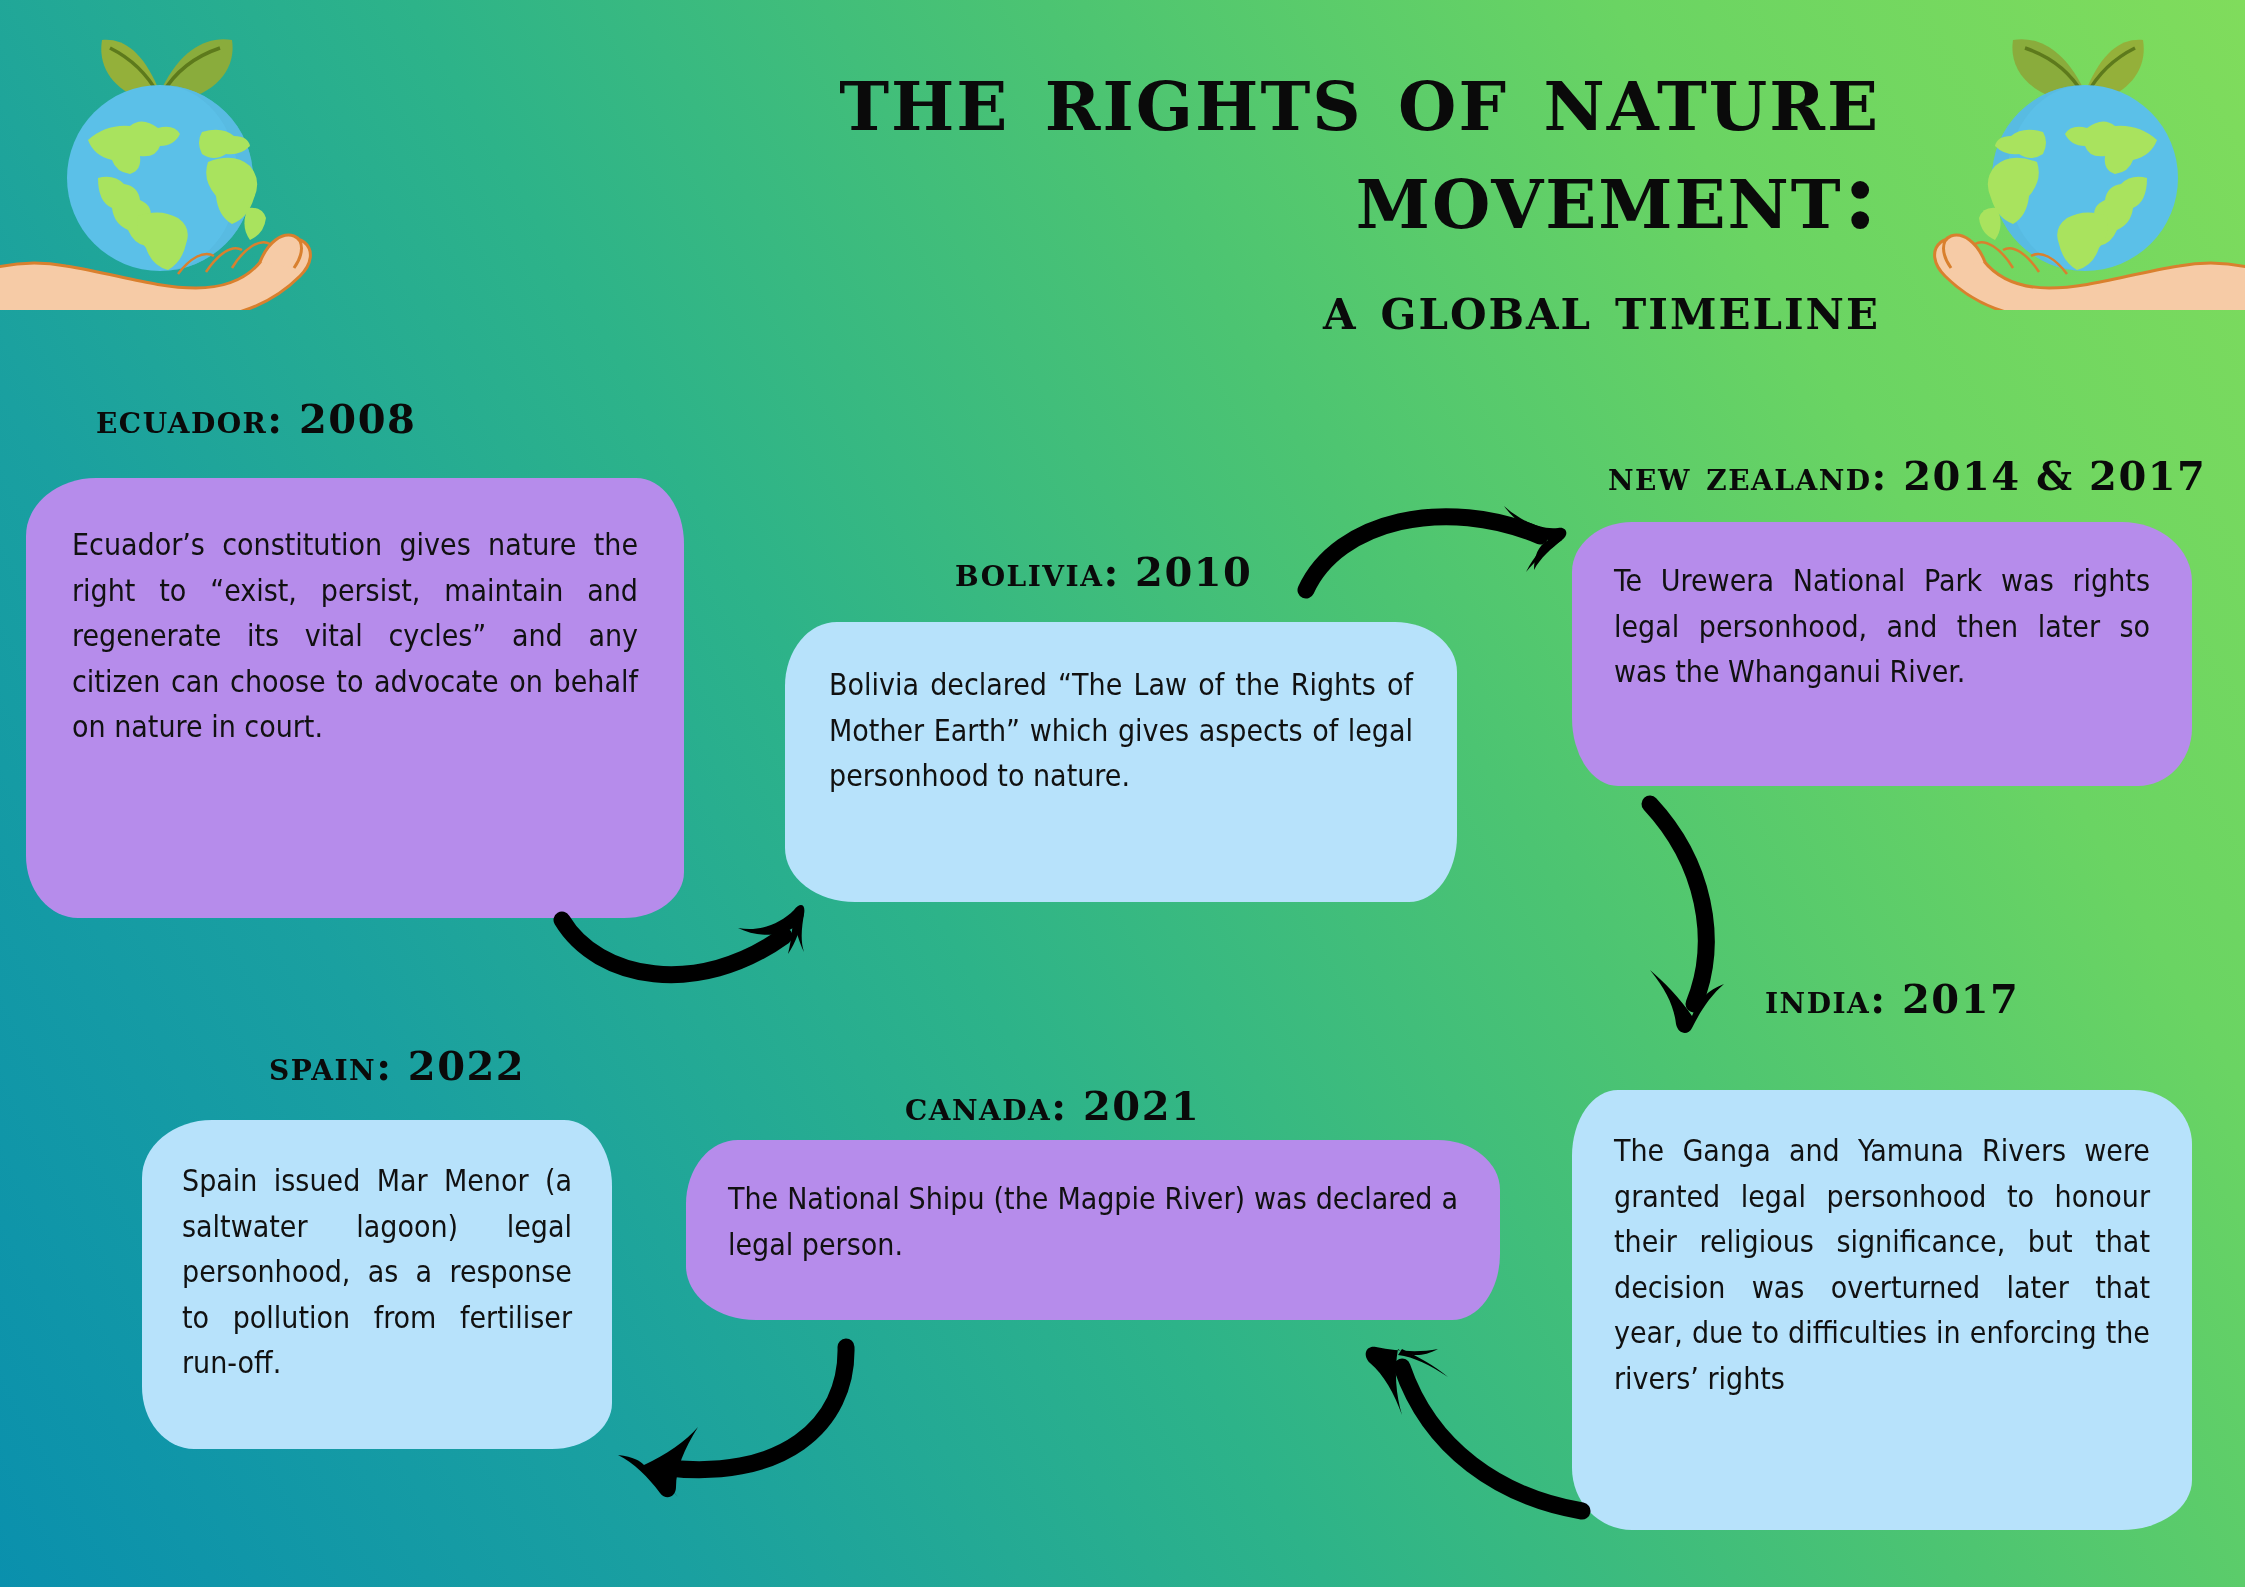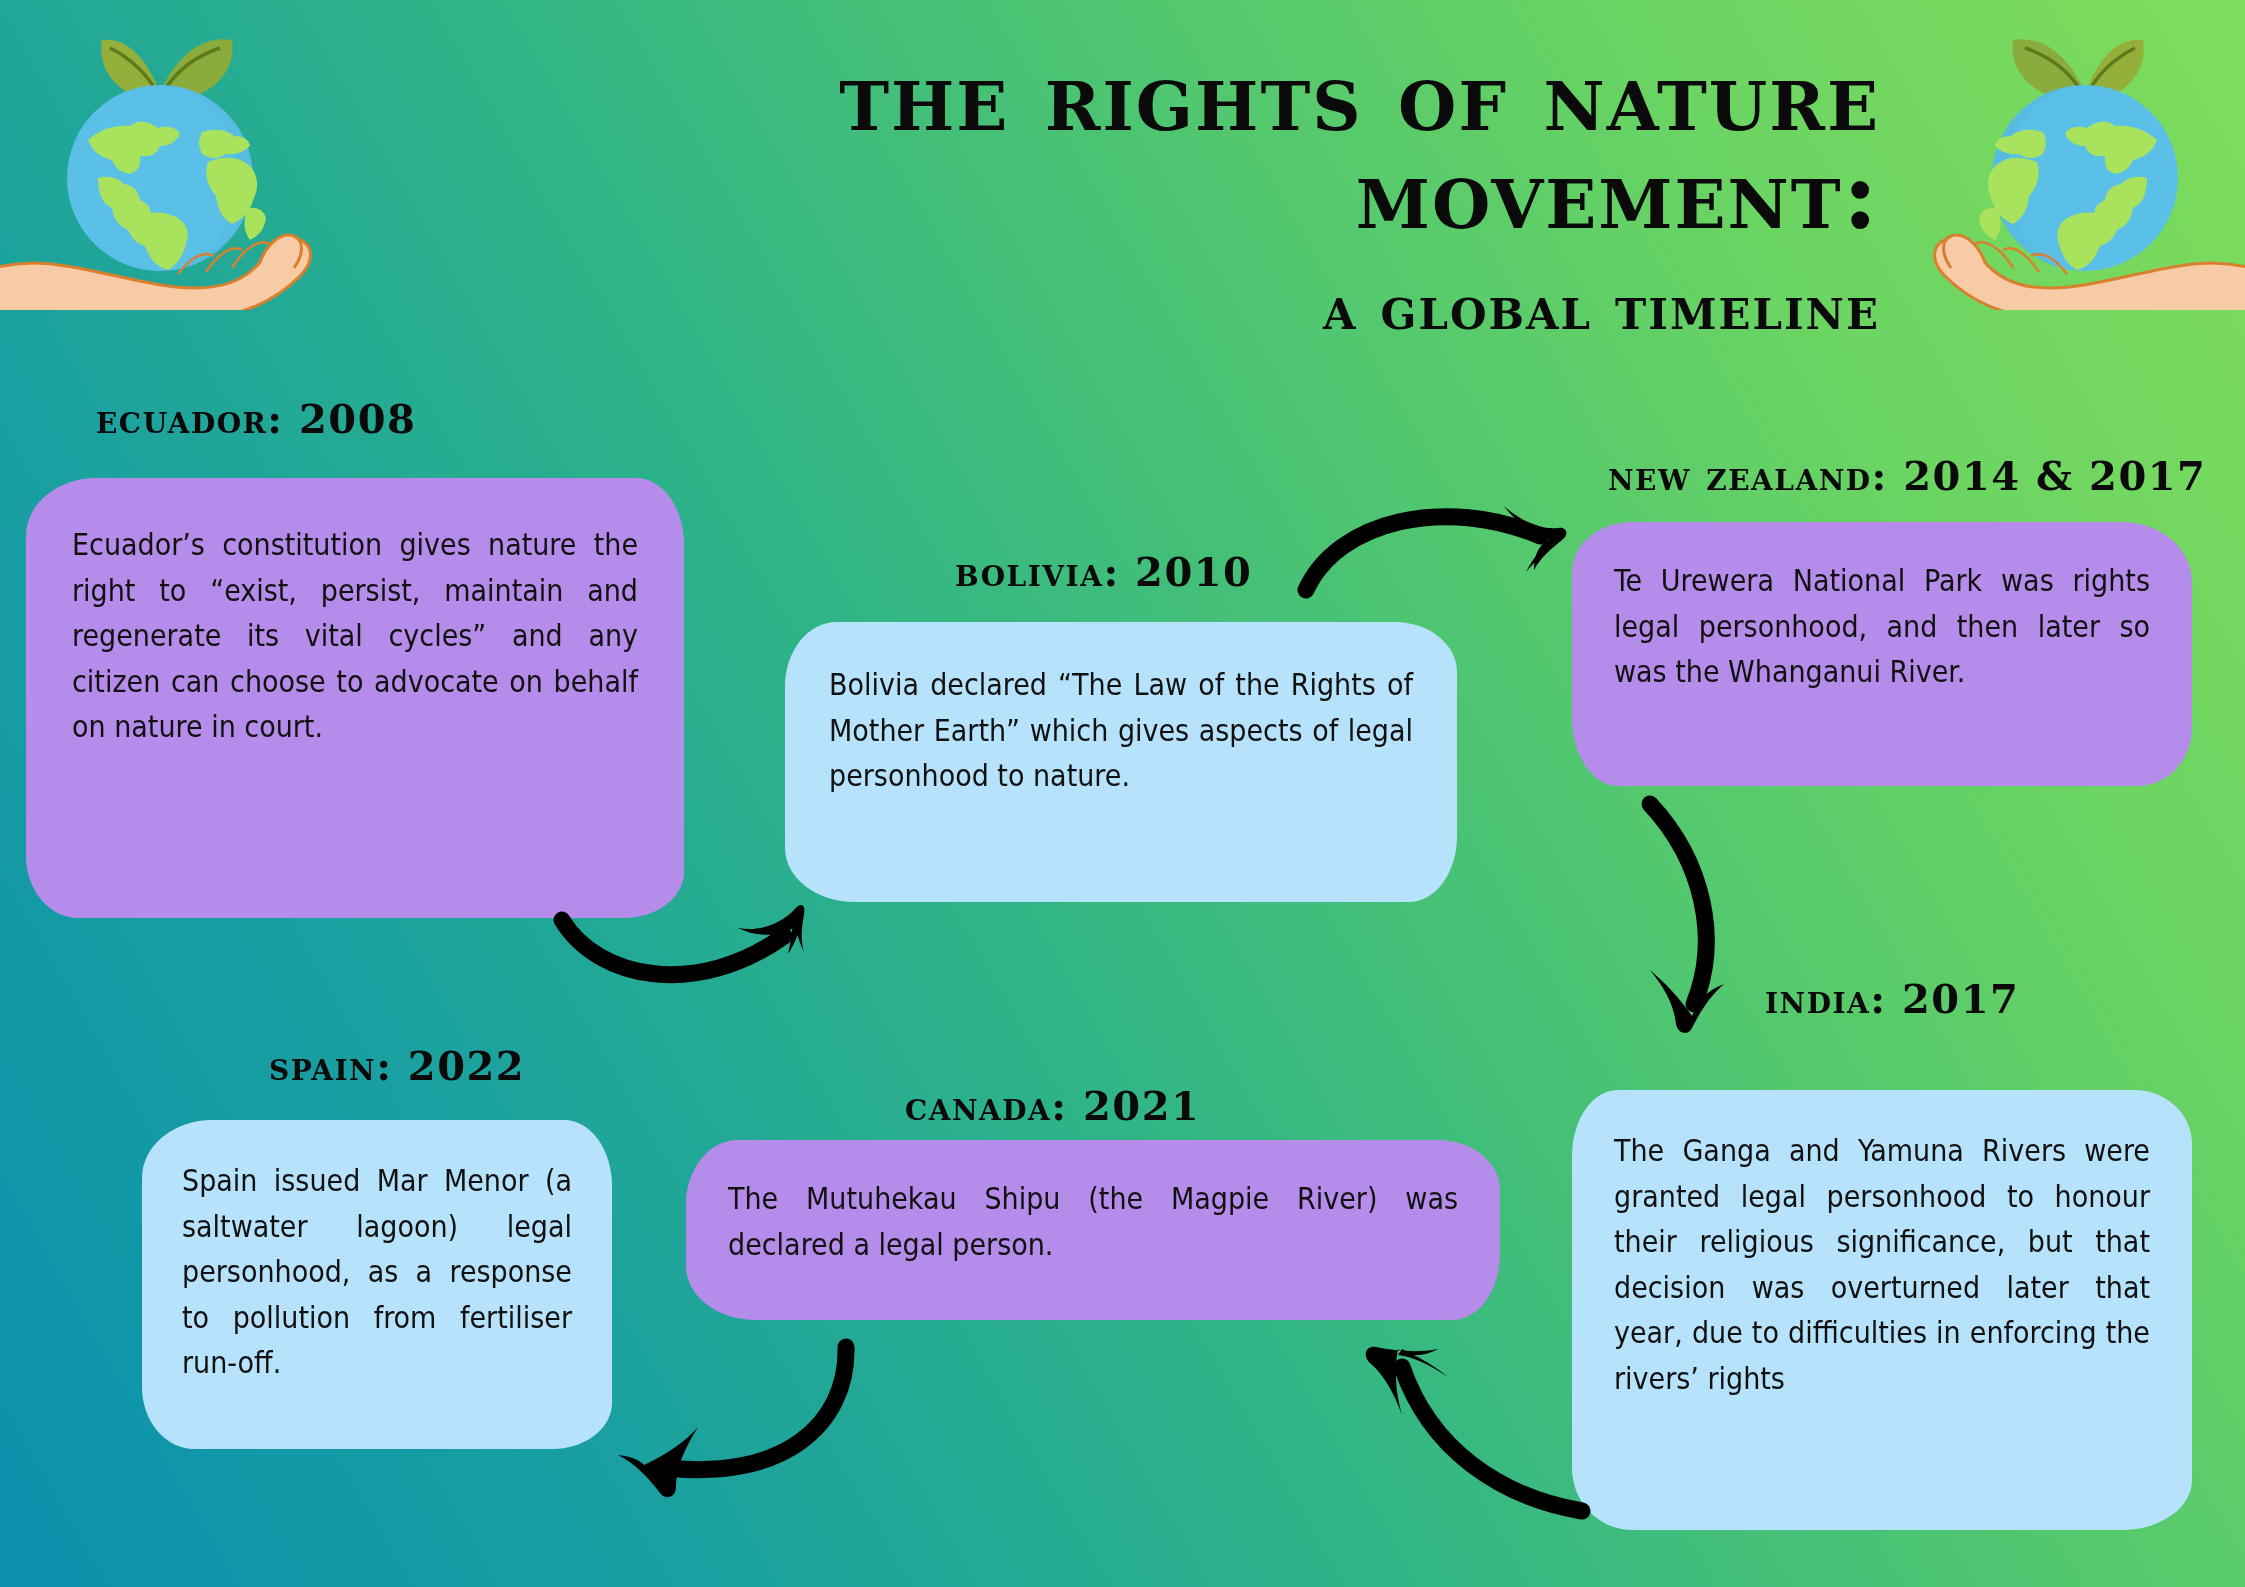--- a/index.html
+++ b/index.html
@@ -158,21 +158,21 @@
     <p>Te Urewera National Park was rights legal personhood, and then later so was the Whanganui River.</p>
   </div>
 
   <div class="heading" style="left:1765px; top:975px;">India: 2017</div>
   <div class="box blue shape-d" style="left:1572px; top:1048px; width:620px; height:440px; padding:38px 42px 24px 42px;">
     <p>The Ganga and Yamuna Rivers were granted legal personhood to honour their religious significance, but that decision was overturned later that year, due to difficulties in enforcing the rivers’ rights</p>
   </div>
 
   <div class="heading" style="left:905px; top:1082px;">Canada: 2021</div>
   <div class="box purple shape-b" style="left:686px; top:1140px; width:814px; height:180px; padding:36px 42px 24px 42px;">
-    <p>The Mutuhekau Shipu (the Magpie River) was declared a legal person.</p>
+    <p>The National Shipu (the Magpie River) was declared a legal person.</p>
   </div>
 
   <div class="heading" style="left:245px; top:1042px;margin-left:24px;">Spain: 2022</div>
   <div class="box blue shape-a" style="left:142px; top:1120px; width:470px; height:329px; padding:38px 40px 24px 40px;">
     <p>Spain issued Mar Menor (a saltwater lagoon) legal personhood, as a response to pollution from fertiliser run-off.</p>
   </div>
 
   <div class="arrow" style="left:548px; top:888px;">
     <svg width="300" height="140" viewBox="0 0 300 140">
       <path d="M14 32 C50 92 150 110 236 48" stroke="#000" stroke-width="17" fill="none" stroke-linecap="round"></path>

